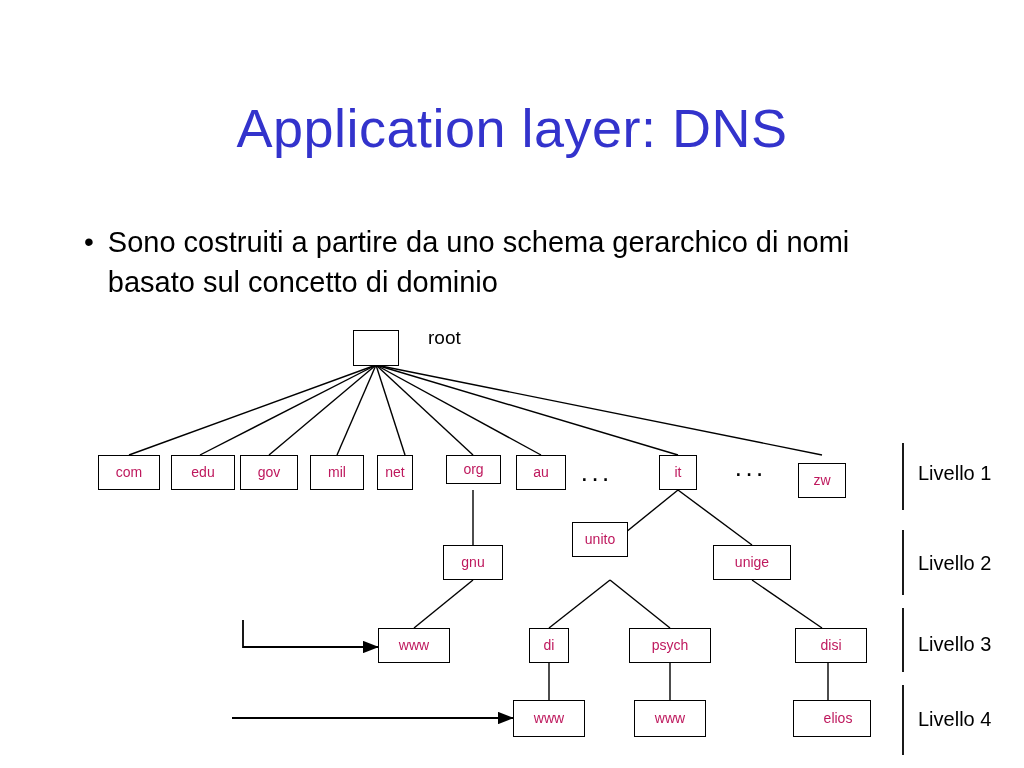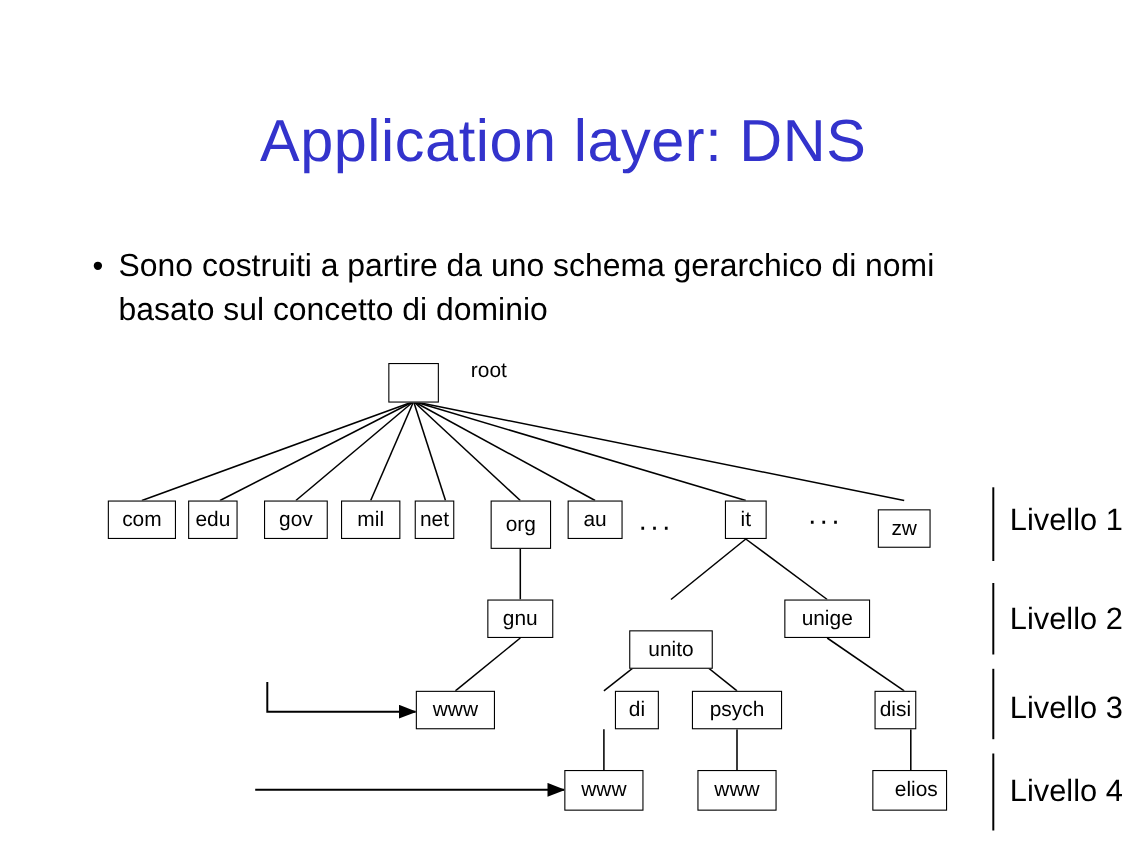--- a/index.html
+++ b/index.html
@@ -71,23 +71,23 @@
 
   
   .node {
     position: absolute;
     box-sizing: border-box;
     border: 1.6px solid #000000;
     background: #ffffff;
     display: flex;
     align-items: center;
     justify-content: center;
-    font-size: 19px;
+    font-size: 14px;
     line-height: 19px;
-    color: #000000;
+    color: #be185d;
     white-space: nowrap;
   }
 
   
   .diagram-label {
     position: absolute;
     font-size: 19px;
     line-height: 20px;
     color: #000000;
     white-space: nowrap;
@@ -104,21 +104,21 @@
     position: absolute;
     font-size: 21px;
     line-height: 22px;
     font-weight: 700;
     color: #000000;
     white-space: nowrap;
     font-family: "DejaVu Sans", sans-serif;
   }
   .level-label {
     position: absolute;
-    font-size: 28px;
+    font-size: 20px;
     line-height: 22px;
     color: #000000;
     white-space: nowrap;
     text-align: center;
   }
 </style>
 </head>
 <body>
 
 <div id="slide-title">Application layer: DNS</div>
@@ -183,44 +183,44 @@
     <line x1="903" y1="685" x2="903" y2="755"></line>
   </g>
 </svg>
 
 <div id="diagram-layer">
 
   <div class="node" style="left:353px; top:330px; width:46px; height:36px;"></div>
   <div class="diagram-label" style="left:428px; top:328px;">root</div>
 
   <div class="node" style="left:98px;  top:455px; width:62px; height:35px;">com</div>
-  <div class="node" style="left:171px; top:455px; width:45px; height:35px;">edu</div>
+  <div class="node" style="left:171px; top:455px; width:64px; height:35px;">edu</div>
   <div class="node" style="left:240px; top:455px; width:58px; height:35px;">gov</div>
   <div class="node" style="left:310px; top:455px; width:54px; height:35px;">mil</div>
   <div class="node" style="left:377px; top:455px; width:36px; height:35px;">net</div>
-  <div class="node" style="left:446px; top:455px; width:55px; height:44px;">org</div>
+  <div class="node" style="left:446px; top:455px; width:55px; height:29px;">org</div>
   <div class="node" style="left:516px; top:455px; width:50px; height:35px;">au</div>
   <div class="node" style="left:659px; top:455px; width:38px; height:35px;">it</div>
   <div class="node" style="left:798px; top:463px; width:48px; height:35px;">zw</div>
 
   <div class="ellipsis-label" style="left:580px; top:468px;">···</div>
   <div class="ellipsis-label" style="left:734px; top:463px;">···</div>
 
   <div class="node" style="left:443px; top:545px; width:60px; height:35px;">gnu</div>
-  <div class="node" style="left:572px; top:573px; width:76px; height:35px;text-align:right;">unito</div>
+  <div class="node" style="left:572px; top:522px; width:56px; height:35px;text-align:right;">unito</div>
   <div class="node" style="left:713px; top:545px; width:78px; height:35px;">unige</div>
 
   <div class="node" style="left:378px; top:628px; width:72px; height:35px;">www</div>
-  <div class="node" style="left:529px; top:628px; width:40px; height:35px;margin-left:30px;">di</div>
+  <div class="node" style="left:529px; top:628px; width:40px; height:35px;">di</div>
   <div class="node" style="left:629px; top:628px; width:82px; height:35px;">psych</div>
-  <div class="node" style="left:795px; top:628px; width:38px; height:35px;">disi</div>
+  <div class="node" style="left:795px; top:628px; width:72px; height:35px;">disi</div>
 
   <div class="node" style="left:513px; top:700px; width:72px; height:37px;">www</div>
   <div class="node" style="left:634px; top:700px; width:72px; height:37px;">www</div>
-  <div class="node" style="left:793px; top:700px; width:68px; height:37px;padding-left:12px;">elios</div>
+  <div class="node" style="left:793px; top:700px; width:78px; height:37px;padding-left:12px;">elios</div>
 
 
   <div class="level-label" style="left:918px; top:462px;">Livello 1</div>
   <div class="level-label" style="left:918px; top:552px;">Livello 2</div>
   <div class="level-label" style="left:918px; top:633px;">Livello 3</div>
   <div class="level-label" style="left:918px; top:708px;">Livello 4</div>
 
 </div>
 
 </body></html>

